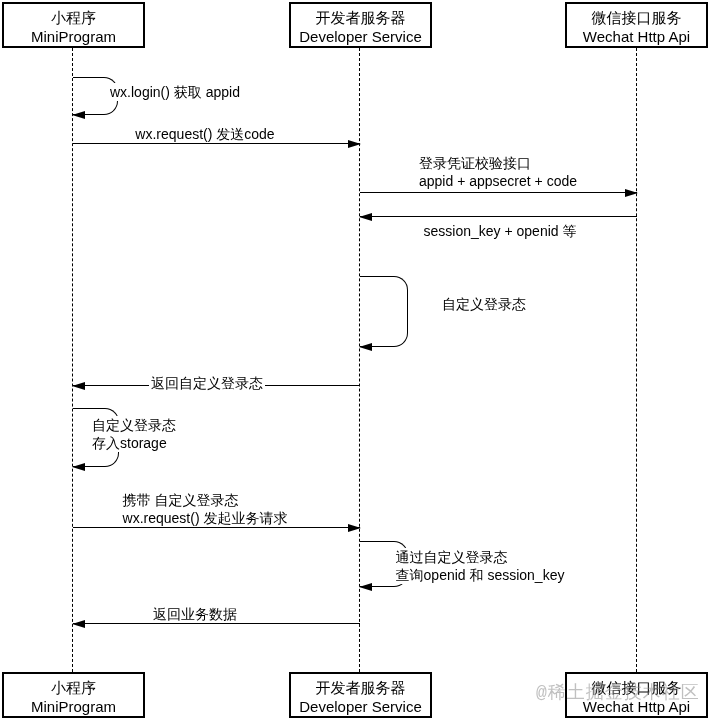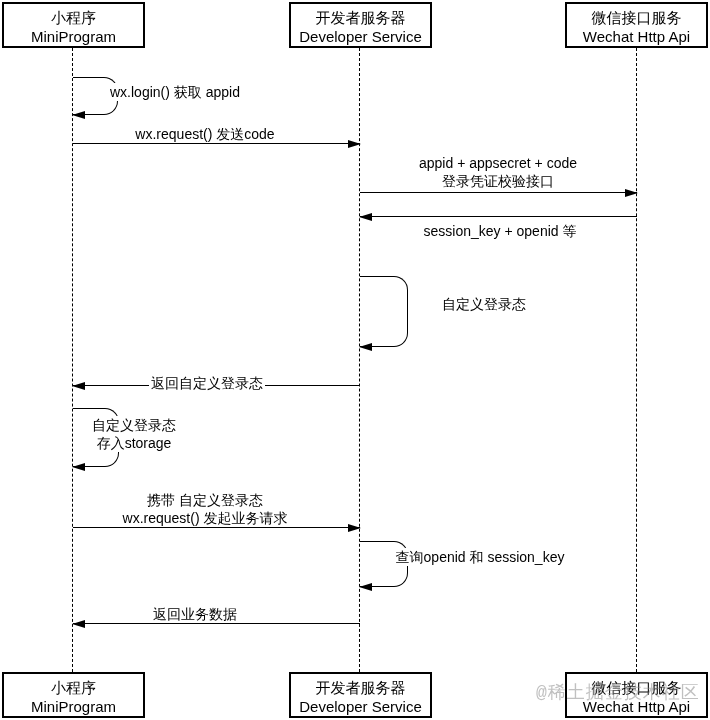--- a/index.html
+++ b/index.html
@@ -25,21 +25,21 @@
     border-top:4.5px solid transparent;border-bottom:4.5px solid transparent;
     border-right:13px solid #000;}
   .self-loop{position:absolute;box-sizing:border-box;
     border:1.6px solid #000;border-left:none;
     border-radius:0 14px 14px 0;z-index:1;}
   .loop-arrow{position:absolute;left:-1px;bottom:-5.2px;width:0;height:0;
     border-top:4.5px solid transparent;border-bottom:4.5px solid transparent;
     border-right:13px solid #000;}
   .msg-label{
     position:absolute;font-size:14px;line-height:18px;background:#fff;
-    white-space:nowrap;text-align:center;z-index:2;padding:0 2px;
+    white-space:nowrap;z-index:2;padding:0 2px;
   }
   .msg-label.left-align{text-align:left;transform:none;}
   .centered{transform:translateX(-50%);}
   .watermark{
     position:absolute;font-size:18px;letter-spacing:1px;white-space:nowrap;
     color:rgba(140,140,140,0.55);z-index:9;font-family:Liberation Mono, monospace;
   }
 </style>
 </head>
 <body>
@@ -70,22 +70,22 @@
 
   <div class="msg-line" style="left:73px;top:143px;width:287px">
     <span class="head-right"></span>
   </div>
   <div class="msg-label centered" style="left:205px;top:125px">wx.request() 发送code</div>
 
   <div class="msg-line" style="left:360px;top:192px;width:277px">
     <span class="head-right"></span>
   </div>
   <div class="msg-label centered" style="left:498px;top:154px">
+    <div>登录凭证校验接口</div>
     <div>appid + appsecret + code</div>
-    <div>登录凭证校验接口</div>
   </div>
 
   <div class="msg-line" style="left:360px;top:216px;width:277px">
     <span class="head-left"></span>
   </div>
   <div class="msg-label centered" style="left:500px;top:222px">session_key + openid 等</div>
 
   <div class="self-loop" style="left:360px;top:276px;width:48px;height:71px">
     <span class="loop-arrow"></span>
   </div>
@@ -111,20 +111,21 @@
   </div>
   <div class="msg-label centered" style="left:205px;top:491px">
     <div>携带 自定义登录态</div>
     <div>wx.request() 发起业务请求</div>
   </div>
 
   <div class="self-loop" style="left:360px;top:541px;width:48px;height:46px">
     <span class="loop-arrow"></span>
   </div>
   <div class="msg-label centered" style="left:480px;top:548px">
+    <div>通过自定义登录态</div>
     <div>查询openid 和 session_key</div>
   </div>
 
   <div class="msg-line" style="left:73px;top:623px;width:287px">
     <span class="head-left"></span>
   </div>
   <div class="msg-label centered" style="left:195px;top:605px">返回业务数据</div>
 
   <div class="actor" style="left:2px;top:672px">
     <div>小程序</div>

